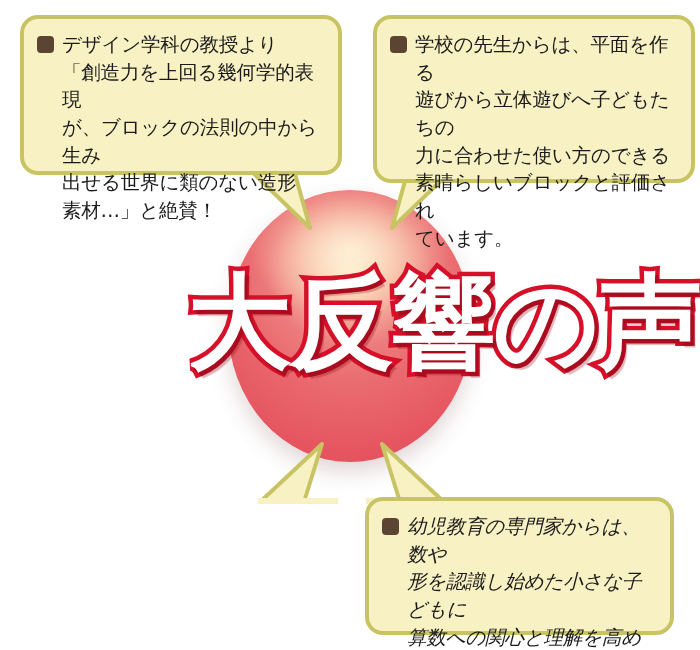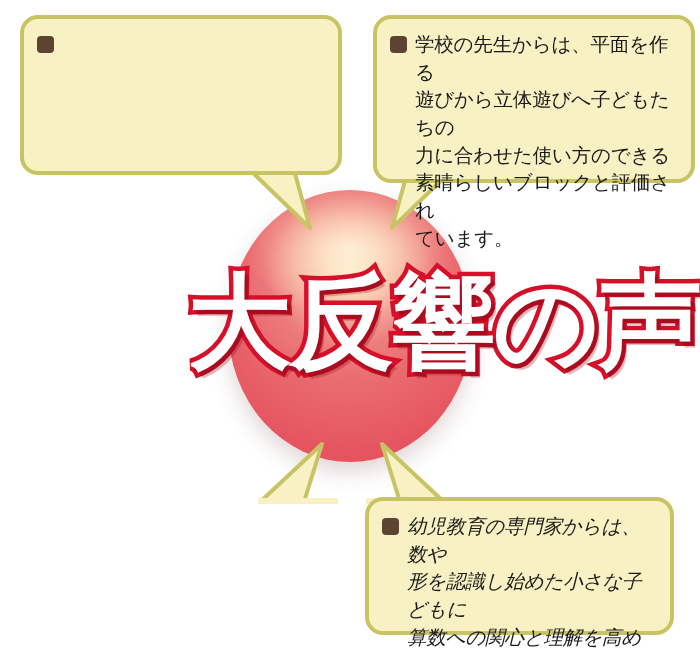--- a/index.html
+++ b/index.html
@@ -169,20 +169,25 @@
   <div class="tail" id="t-br">
     <svg width="80" height="62" viewBox="0 0 80 62">
       <path d="M 78 60 L 34 60 L 16 2 Z" fill="#f8f1c4" stroke="#c8c464" stroke-width="4" stroke-linejoin="round"></path>
       <rect x="0" y="56" width="80" height="6" fill="#f8f1c4"></rect>
     </svg>
   </div>
 
   <div class="bubble" id="b-tl">
     <div class="inner">
       <span class="bullet"></span>
+      <span class="btext">デザイン学科の教授より
+「創造力を上回る幾何学的表現
+が、ブロックの法則の中から生み
+出せる世界に類のない造形
+素材…」と絶賛！</span>
     </div>
   </div>
 
   <div class="bubble" id="b-tr">
     <div class="inner">
       <span class="bullet"></span>
       <span class="btext">学校の先生からは、平面を作る
 遊びから立体遊びへ子どもたちの
 力に合わせた使い方のできる
 素晴らしいブロックと評価され

